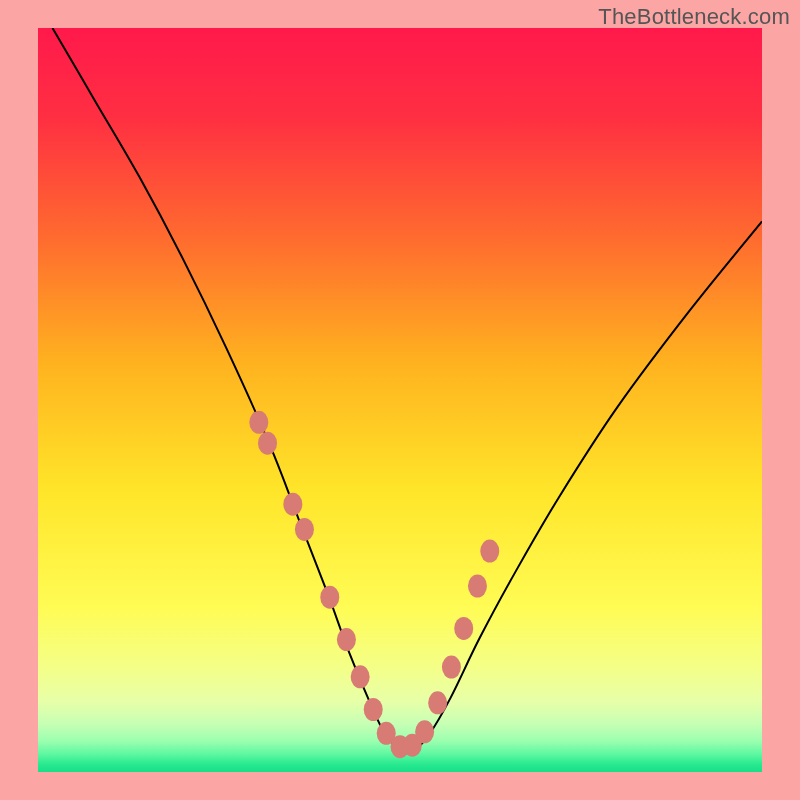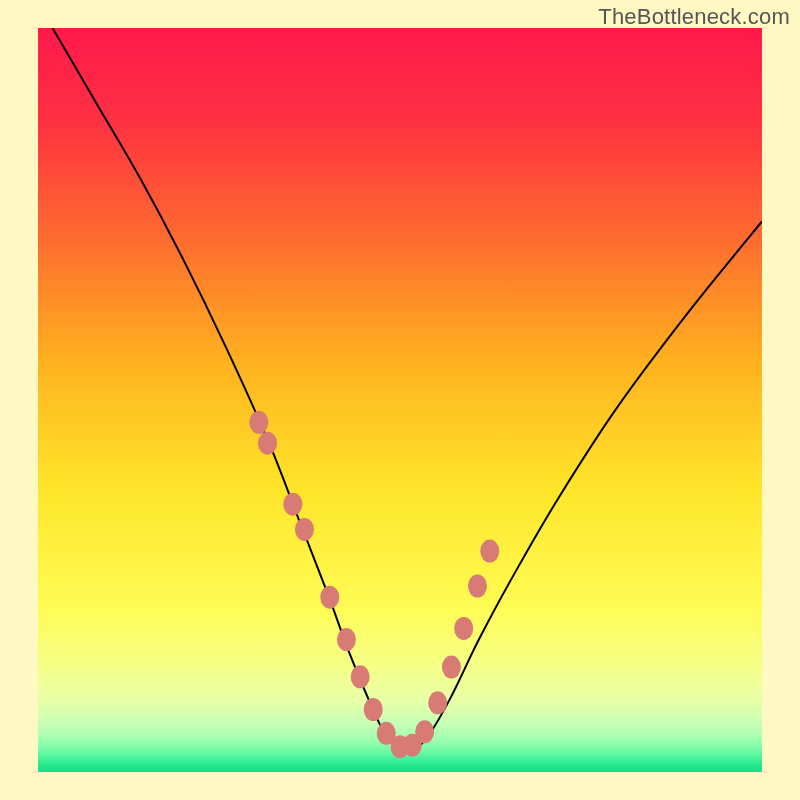--- a/index.html
+++ b/index.html
@@ -8,21 +8,21 @@
     width: 800px;
     height: 800px;
     overflow: hidden;
     background: #000;
     font-family: Arial, Helvetica, sans-serif;
   }
   .stage {
     position: relative;
     width: 800px;
     height: 800px;
-    background: #fef9c3;
+    background: #fca5a5;
   }
   .plot-area {
     position: absolute;
     left: 38px;
     top: 28px;
     width: 724px;
     height: 744px;
     overflow: hidden;
   }
   .watermark {

